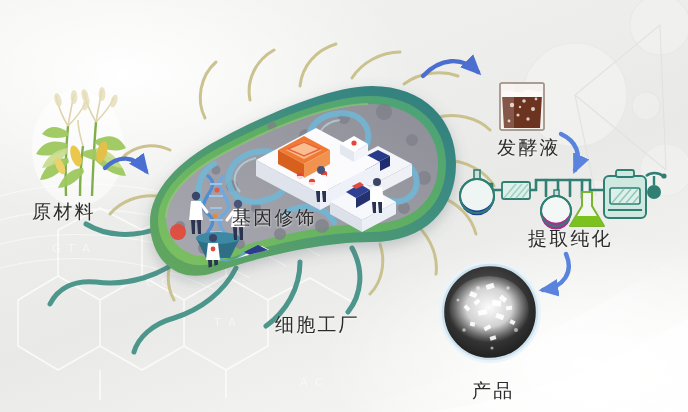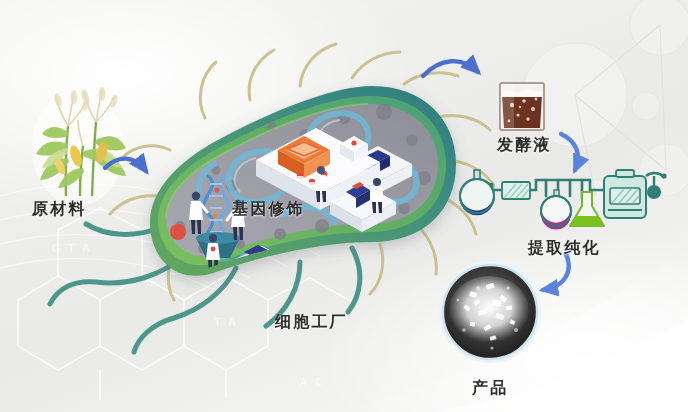--- a/index.html
+++ b/index.html
@@ -6,24 +6,23 @@
   body{font-family:"Liberation Sans","DejaVu Sans",sans-serif;}
   #stage{
     position:relative;width:688px;height:412px;overflow:hidden;
     background:
       radial-gradient(ellipse 60% 50% at 18% 18%, #ffffff 0%, rgba(255,255,255,0) 70%),
       radial-gradient(ellipse 55% 45% at 85% 88%, #ffffff 0%, rgba(255,255,255,0) 70%),
       linear-gradient(160deg,#f3f3f1 0%,#eeeeec 32%,#e9e9e7 55%,#f2f2f0 78%,#fafafa 100%);
   }
   .layer{position:absolute;inset:0;}
   .lbl{
-    position:absolute;color:#2c2c2c;font-size:16px;letter-spacing:2.2px;
+    position:absolute;color:#2c2c2c;font-size:19px;letter-spacing:2.2px;
     font-family:"DejaVu Sans","Liberation Sans",sans-serif;white-space:nowrap;
     text-shadow:0 1px 2px rgba(255,255,255,.85);
-    font-weight:bold;
   }
 </style>
 </head>
 <body>
 
 <div id="stage">
 
   <svg class="layer" viewBox="0 0 688 412" width="688" height="412">
     <defs>
       <radialGradient id="bubg" cx="35%" cy="32%" r="62%">
@@ -508,19 +507,19 @@
     </defs>
     <g fill="none" stroke-linecap="round">
       <path d="M105 168 C 118 155 134 155 146 171" stroke="#4a6fd0" stroke-width="4.4" marker-end="url(#ah)"></path>
       <path d="M423 76 C 440 58 462 56 478 72" stroke="#4a6fd0" stroke-width="4.4" marker-end="url(#ah)"></path>
       <path d="M561 134 C 576 141 582 154 575 170" stroke="#5a83de" stroke-width="4.4" marker-end="url(#ah2)"></path>
       <path d="M566 254 C 574 272 564 287 543 290" stroke="#5a83de" stroke-width="4.4" marker-end="url(#ah2)"></path>
     </g>
   </svg>
 
   <div class="lbl" style="left:32px;  top:199px;">原材料</div>
-  <div class="lbl" style="left:232px; top:199px;">基因修饰</div>
+  <div class="lbl" style="left:232px; top:205px;">基因修饰</div>
   <div class="lbl" style="left:275px; top:312px;">细胞工厂</div>
   <div class="lbl" style="left:497px; top:135px;">发酵液</div>
-  <div class="lbl" style="left:528px; top:226px;margin-top:12px;">提取纯化</div>
+  <div class="lbl" style="left:528px; top:226px;">提取纯化</div>
   <div class="lbl" style="left:472px; top:378px;">产品</div>
 
 </div>
 
 </body></html>

